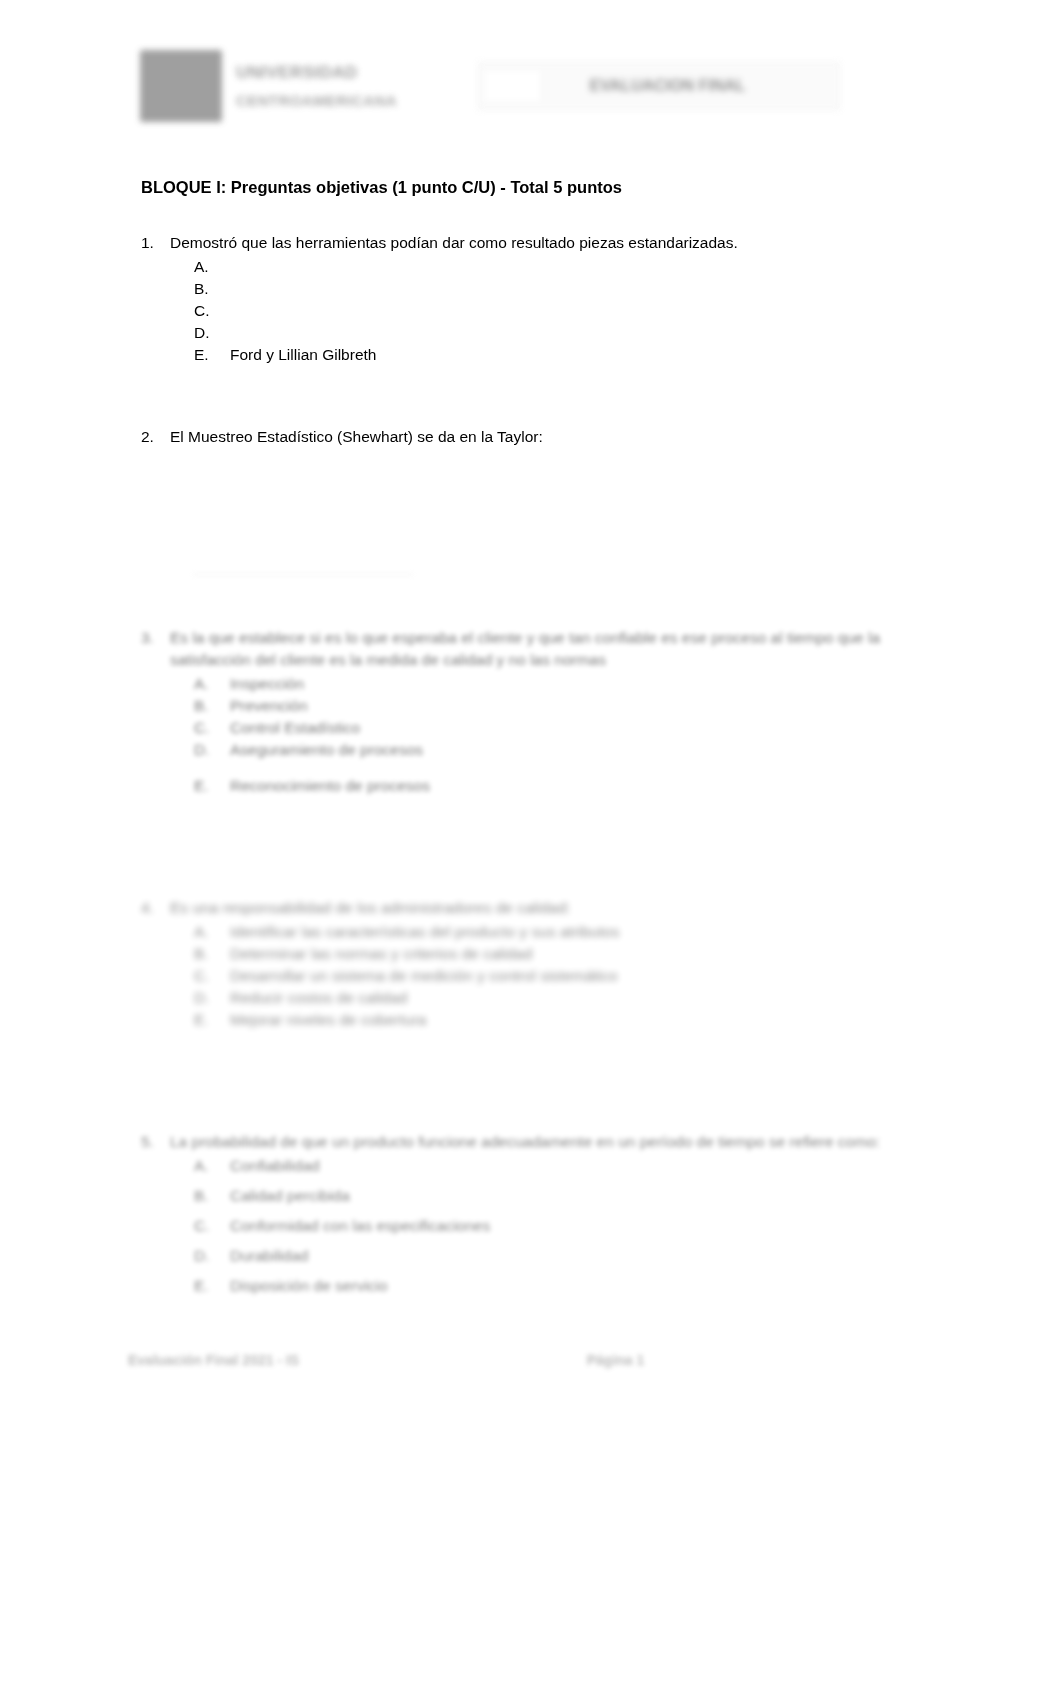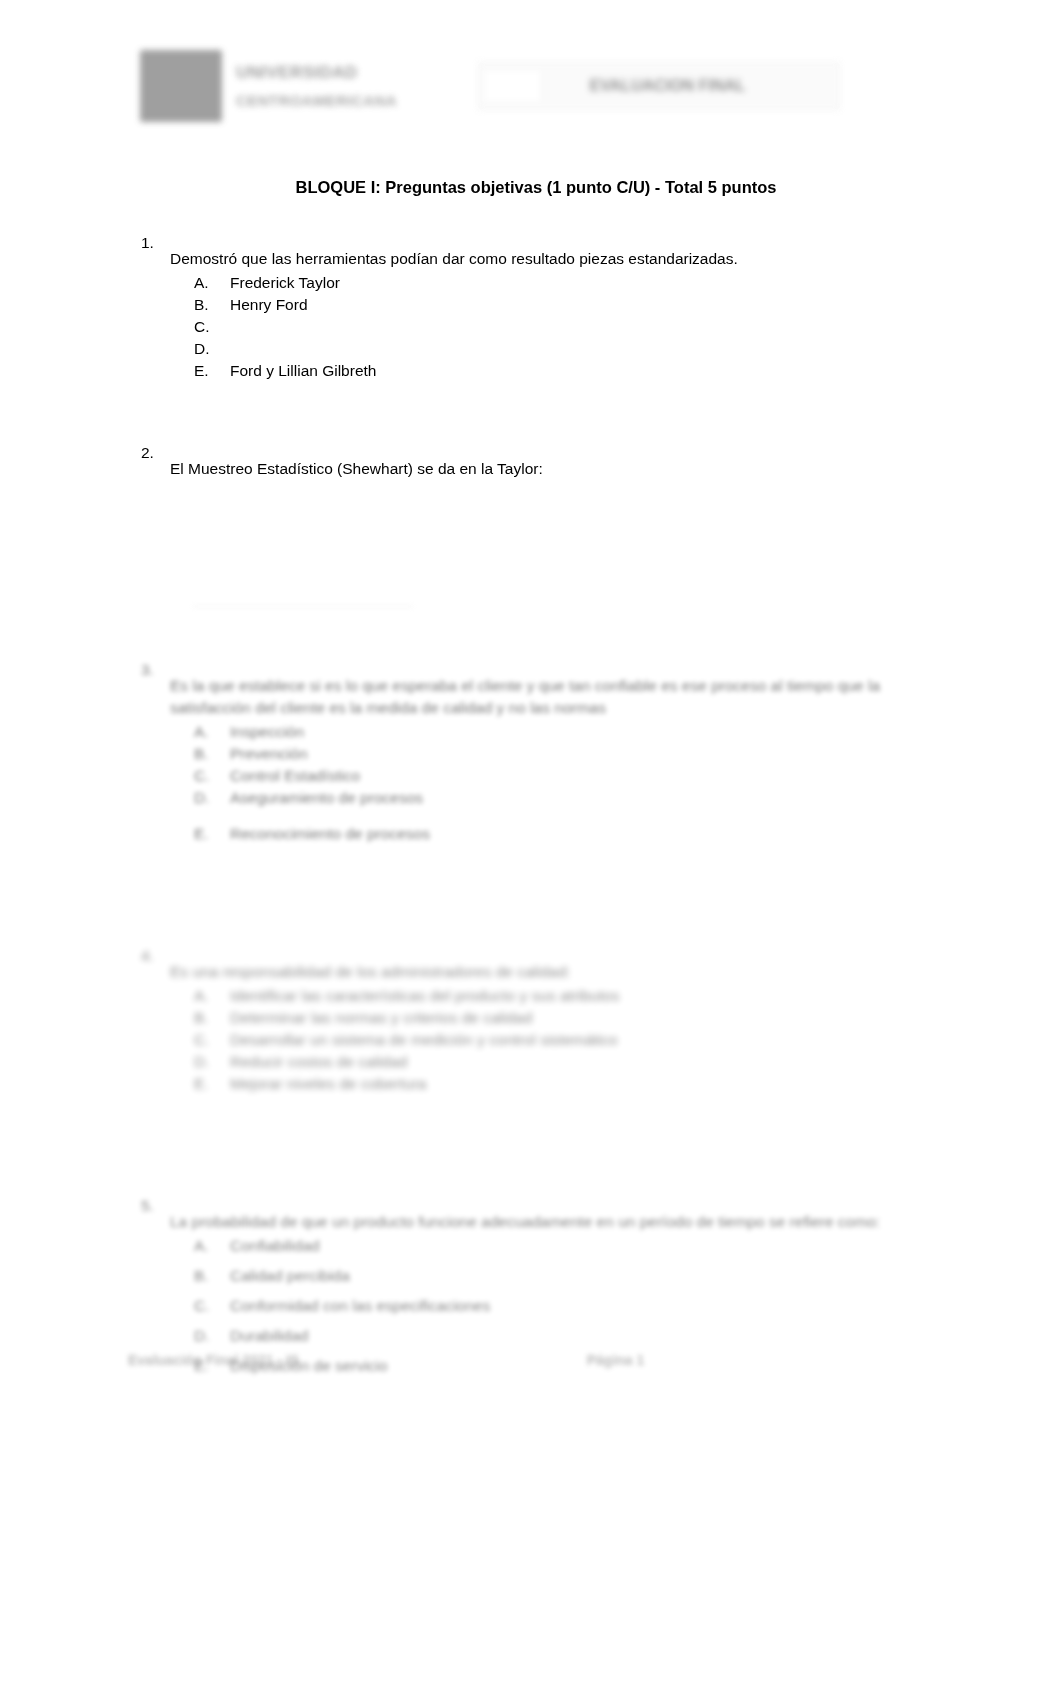--- a/index.html
+++ b/index.html
@@ -104,40 +104,38 @@
     left: 141px;
     top: 176px;
     width: 790px;
   }
 
   .block-title {
     font-size: 16.5px;
     font-weight: bold;
     line-height: 1.35;
     margin: 0 0 34px 0;
-    text-align: center;
   }
 
   .question {
     margin-bottom: 8px;
   }
   .q-head {
     display: flex;
     align-items: flex-start;
     font-size: 15.5px;
     line-height: 1.42;
   }
   .q-num {
     width: 29px;
     flex: 0 0 29px;
     text-align: left;
   }
   .q-text {
     flex: 1;
-    margin-top: 16px;
   }
   .q-options {
     margin: 2px 0 0 0;
     padding: 0;
     list-style: none;
   }
   .q-options li {
     display: flex;
     align-items: flex-start;
     font-size: 15.5px;
@@ -227,25 +225,23 @@
     <h1 class="block-title">BLOQUE I: Preguntas objetivas (1 punto C/U) -  Total 5 puntos</h1>
 
     <div class="question">
       <div class="q-head">
         <span class="q-num">1.</span>
         <span class="q-text">Demostró que las herramientas podían dar como resultado piezas estandarizadas.</span>
       </div>
       <ul class="q-options">
         <li>
           <span class="opt-letter">A.</span>
-          <span class="opt-text">Frederick Taylor</span>
         </li>
         <li>
           <span class="opt-letter">B.</span>
-          <span class="opt-text">Henry Ford</span>
         </li>
         <li>
           <span class="opt-letter">C.</span>
         </li>
         <li>
           <span class="opt-letter">D.</span>
         </li>
         <li>
           <span class="opt-letter">E.</span>
           <span class="opt-text">Ford y Lillian Gilbreth</span>

